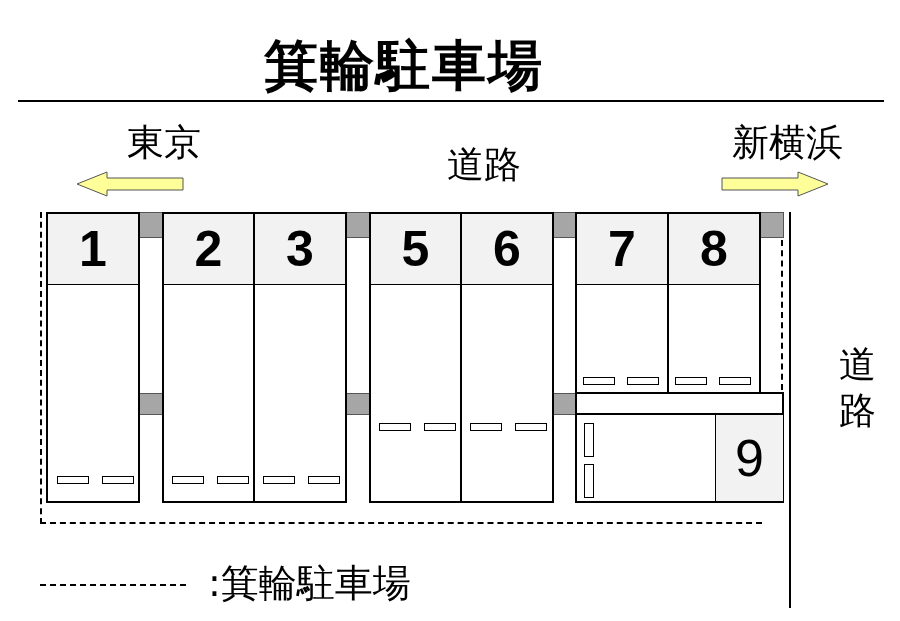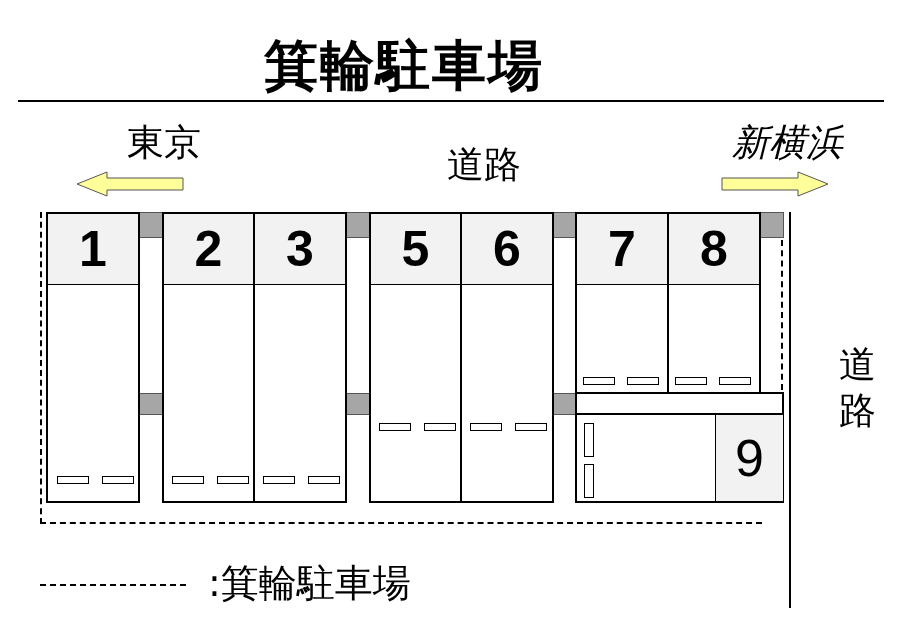--- a/index.html
+++ b/index.html
@@ -23,21 +23,21 @@
           font-family: "Liberation Sans", sans-serif; font-size: 52px; }
 </style>
 </head>
 <body>
 
 <div class="abs title">箕輪駐車場</div>
 <div class="abs rule"></div>
 
 <div class="abs label" style="left:100px;top:118px;">東京</div>
 <div class="abs label" style="left:420px;top:140px;">道路</div>
-<div class="abs label" style="left:705px;top:118px;font-style:italic;">新横浜</div>
+<div class="abs label" style="left:705px;top:118px;">新横浜</div>
 
 <svg class="abs" style="left:75px;top:170px;" width="112" height="30">
   <polygon points="2,14 32,2 32,8 108,8 108,20 32,20 32,26" fill="#ffff99" stroke="#555" stroke-width="1"></polygon>
 </svg>
 <svg class="abs" style="left:720px;top:170px;" width="112" height="30">
   <polygon points="108,14 78,2 78,8 2,8 2,20 78,20 78,26" fill="#ffff99" stroke="#555" stroke-width="1"></polygon>
 </svg>
 
 <div class="road-line"></div>
 <div class="abs label" style="left:812px;top:342px;line-height:46px;width:46px;"><span>道路</span></div>

